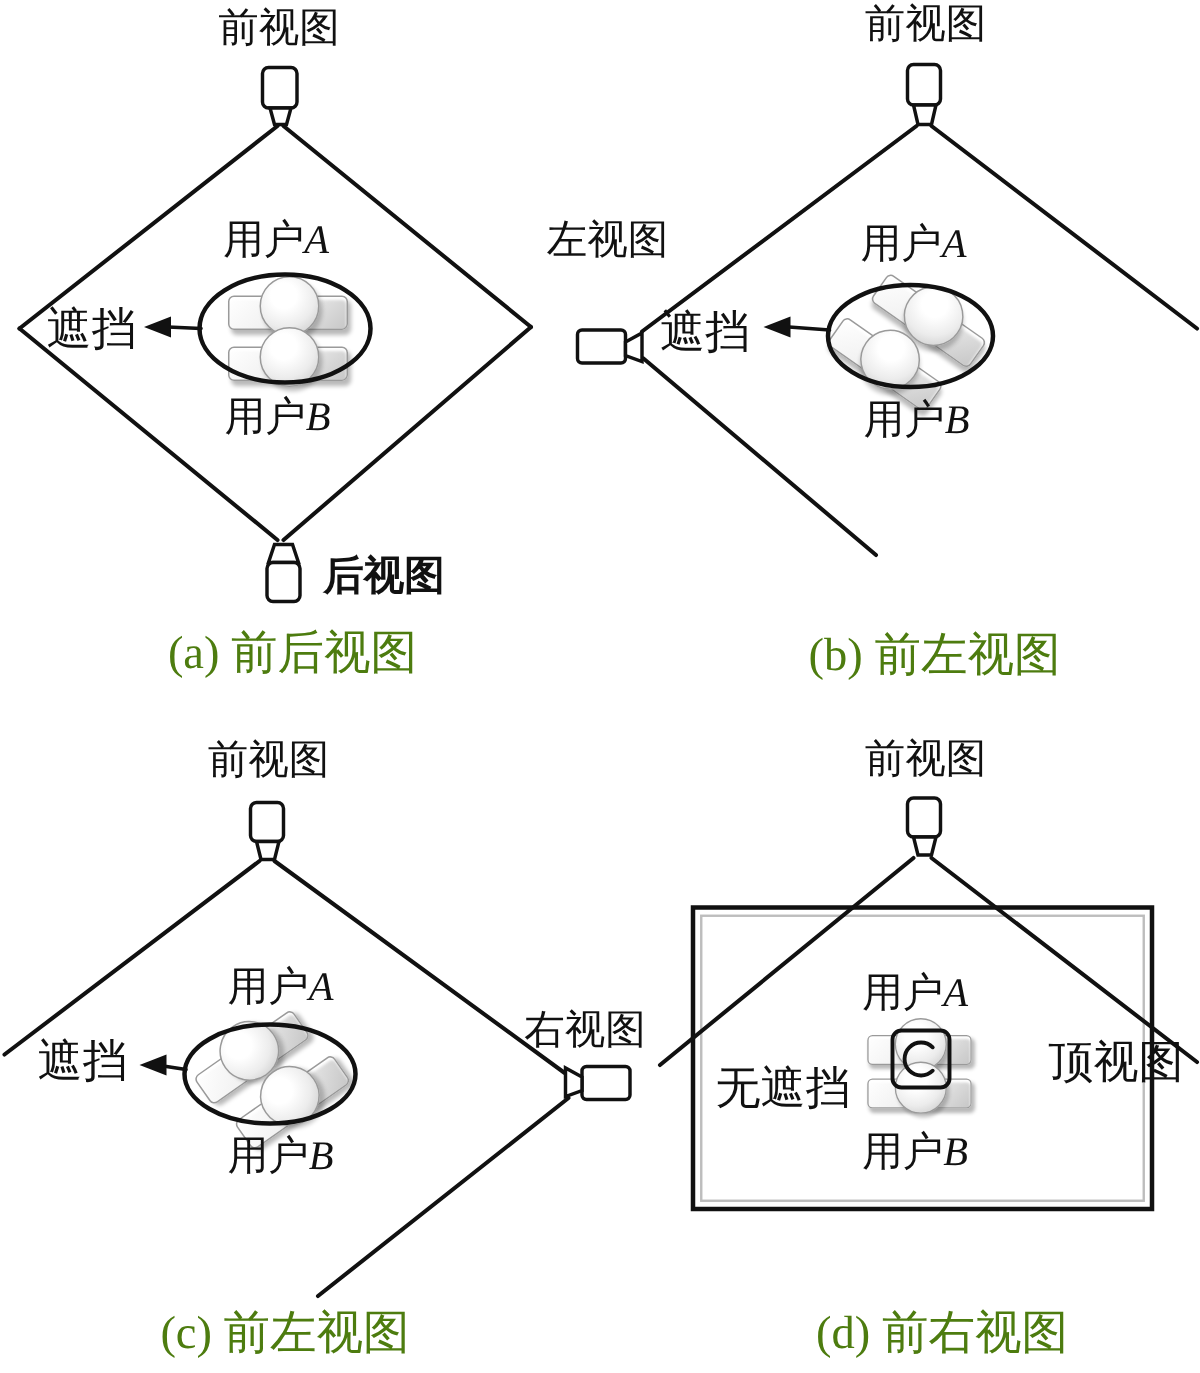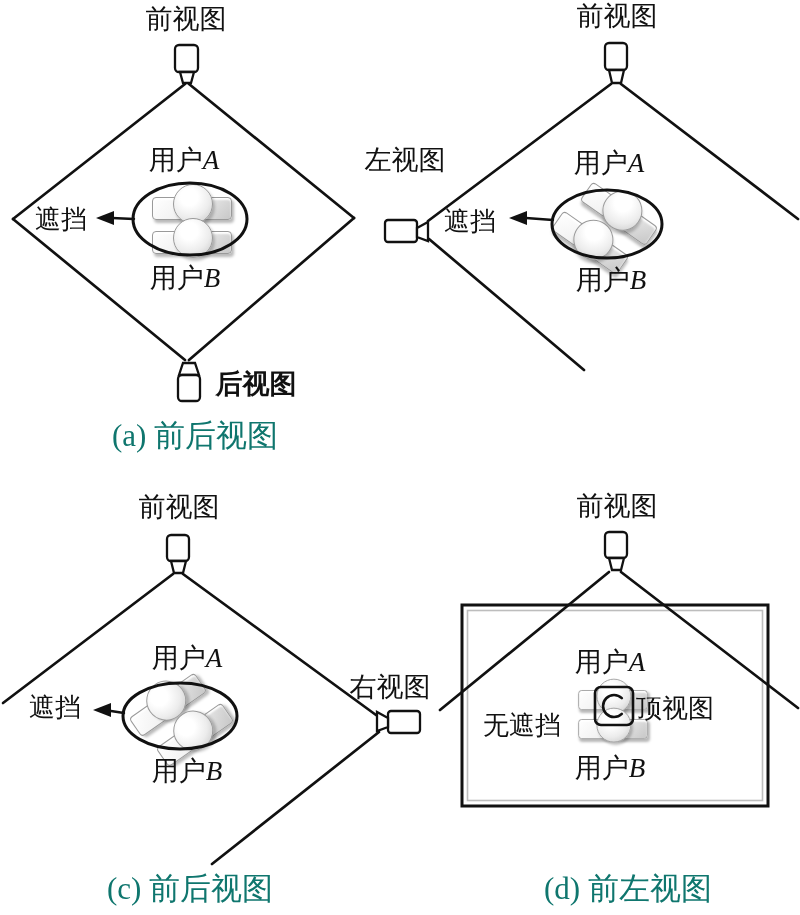--- a/index.html
+++ b/index.html
@@ -5,24 +5,24 @@
   html,body{margin:0;padding:0;background:#ffffff;}
   #stage{
     position:relative;width:800px;height:915px;background:#ffffff;overflow:hidden;
     font-family:"Liberation Serif","DejaVu Serif",serif;color:#111111;padding-left:42px;
   }
   #lines-svg{position:absolute;left:0;top:0;width:800px;height:915px;z-index:3;pointer-events:none;}
   .label{
     position:absolute;transform:translate(-50%,-50%);z-index:4;
     font-size:27px;line-height:1;white-space:nowrap;color:#111111;
   }
-  .label.big{font-size:26px;}
+  .label.big{font-size:30px;}
   .caption{
     position:absolute;transform:translate(-50%,-50%);z-index:4;
-    font-size:31px;line-height:1;white-space:nowrap;color:#0f766e;
+    font-size:31px;line-height:1;white-space:nowrap;color:#4d7c0f;
   }
   .it{font-style:italic;}
   
   .person{position:absolute;width:80px;height:42px;z-index:2;}
   .person .bar{
     position:absolute;left:0;top:13px;width:78px;height:21px;border-radius:4px;
     background:linear-gradient(135deg,#ffffff 0%,#f1f1f1 45%,#c7c7c7 100%);
     border:1px solid #9a9a9a;
     box-shadow:inset 0 2px 2px #ffffff, 2px 3px 3px rgba(0,0,0,0.28);
   }
@@ -169,28 +169,29 @@
   <div class="label big" style="left:61px;top:220px;">遮挡</div>
   <div class="label" style="left:185px;top:278px;"><span>用户</span><span class="it">B</span></div>
   <div class="label" style="left:256px;top:384px;font-weight:bold;">后视图</div>
   <div class="caption" style="left:195px;top:435px;">(a) 前后视图</div>
 
   <div class="label" style="left:617px;top:16px;">前视图</div>
   <div class="label" style="left:405px;top:160px;">左视图</div>
   <div class="label" style="left:609px;top:163px;"><span>用户</span><span class="it">A</span></div>
   <div class="label big" style="left:470px;top:222px;">遮挡</div>
   <div class="label" style="left:611px;top:280px;"><span>用户</span><span class="it">B</span></div>
+  <div class="caption" style="left:623px;top:436px;">(b) 前左视图</div>
 
   <div class="label" style="left:179px;top:507px;">前视图</div>
   <div class="label" style="left:390px;top:687px;">右视图</div>
   <div class="label" style="left:187px;top:658px;"><span>用户</span><span class="it">A</span></div>
   <div class="label big" style="left:55px;top:708px;">遮挡</div>
   <div class="label" style="left:187px;top:771px;"><span>用户</span><span class="it">B</span></div>
-  <div class="caption" style="left:190px;top:888px;">(c) 前后视图</div>
+  <div class="caption" style="left:190px;top:888px;">(c) 前左视图</div>
 
   <div class="label" style="left:617px;top:506px;">前视图</div>
   <div class="label" style="left:610px;top:662px;"><span>用户</span><span class="it">A</span></div>
   <div class="label big" style="left:522px;top:708px;margin-top:18px;">无遮挡</div>
-  <div class="label big" style="left:675px;top:709px;">顶视图</div>
+  <div class="label big" style="left:744px;top:709px;">顶视图</div>
   <div class="label" style="left:610px;top:768px;"><span>用户</span><span class="it">B</span></div>
-  <div class="caption" style="left:628px;top:888px;">(d) 前左视图</div>
+  <div class="caption" style="left:628px;top:888px;">(d) 前右视图</div>
 
 </div>
 
 </body></html>

